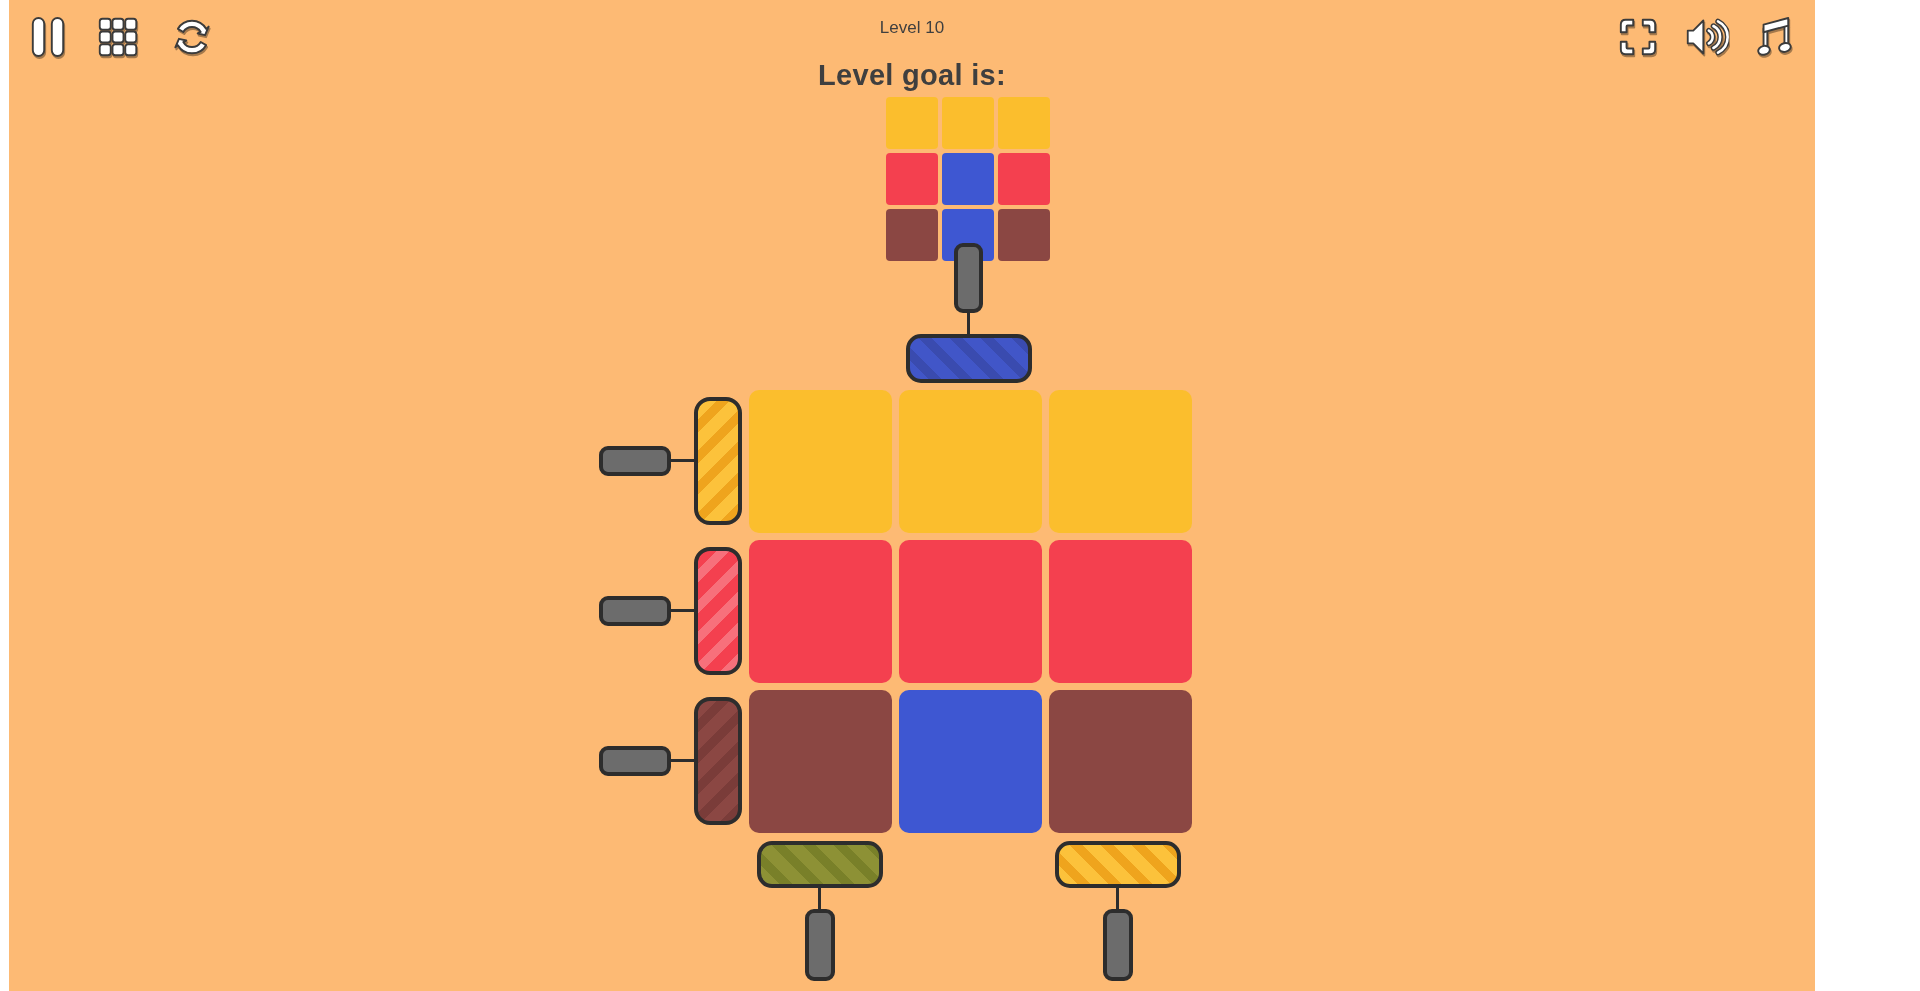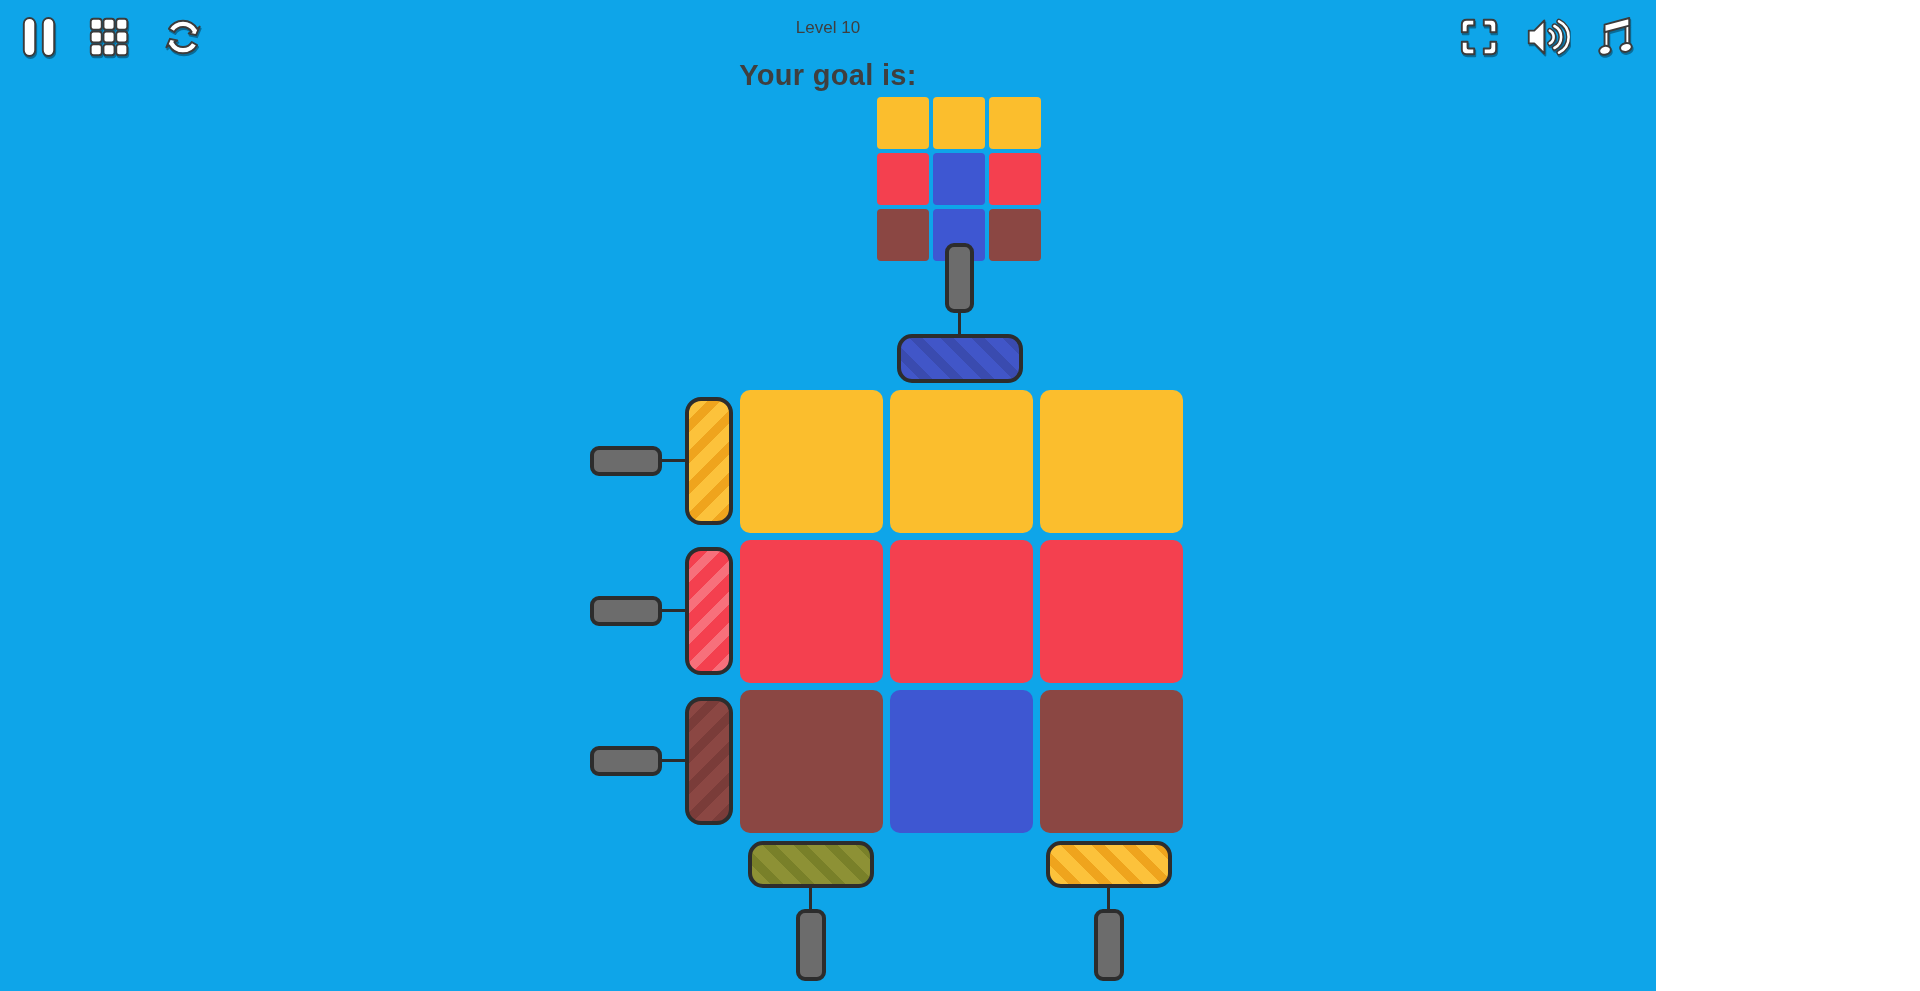--- a/index.html
+++ b/index.html
@@ -1,18 +1,19 @@
 <!DOCTYPE html>
 <html><head>
 <meta charset="utf-8">
 <style>
   html,body{margin:0;padding:0;background:#ffffff;}
   .stage{
-    position:relative;width:1656px;height:991px;background:#0ea5e9;overflow:hidden;
+    position:relative;width:1806px;height:991px;background:#fdba74;overflow:hidden;
     font-family:"Liberation Sans", sans-serif;
+    margin-left:9px;
     --outline:#2d2d2d;--handle:#6c6c6c;--text:#3f3f3f;
   }
   
   .topbar-left{position:absolute;left:20px;top:14px;display:flex;gap:30px;align-items:center;}
   .topbar-right{position:absolute;right:22px;top:14px;display:flex;gap:26px;align-items:center;}
   .icon-btn{background:none;border:none;padding:0;cursor:pointer;line-height:0;}
   svg.ic{filter:drop-shadow(1.5px 2px 0 rgba(0,0,0,0.35));}
   svg.ic .sh{fill:#ffffff;stroke:#3b3b3b;stroke-width:2;stroke-linejoin:round;}
   svg.ic .arc-d{fill:none;stroke:#3b3b3b;stroke-width:6;stroke-linecap:round;}
   svg.ic .arc-w{fill:none;stroke:#ffffff;stroke-width:2.8;stroke-linecap:round;}
@@ -113,21 +114,21 @@
       <svg class="ic" width="38" height="46" viewBox="0 0 40 48">
         <path class="sh" d="M9,15 h4 V38 h-4 Z"></path>
         <path class="sh" d="M31,12 h4 V35 h-4 Z"></path>
         <path class="sh" d="M9,11 L35,4 L35,12 L9,19 Z"></path>
         <ellipse class="sh" cx="9.5" cy="38" rx="6.2" ry="4.6" transform="rotate(-14 9.5 38)"></ellipse>
         <ellipse class="sh" cx="31.5" cy="35" rx="6.2" ry="4.6" transform="rotate(-14 31.5 35)"></ellipse>
       </svg>
     </button>
   </div>
 
-  <div class="goal-heading">Your goal is:</div>
+  <div class="goal-heading">Level goal is:</div>
   <div class="goal-grid" id="goalGrid">
       <div class="cell" style="background: rgb(251, 190, 45);"></div>
       <div class="cell" style="background: rgb(251, 190, 45);"></div>
       <div class="cell" style="background: rgb(251, 190, 45);"></div>
       <div class="cell" style="background: rgb(244, 64, 79);"></div>
       <div class="cell" style="background: rgb(62, 87, 210);"></div>
       <div class="cell" style="background: rgb(244, 64, 79);"></div>
       <div class="cell" style="background: rgb(139, 71, 67);"></div>
       <div class="cell" style="background: rgb(62, 87, 210);"></div>
       <div class="cell" style="background: rgb(139, 71, 67);"></div>

